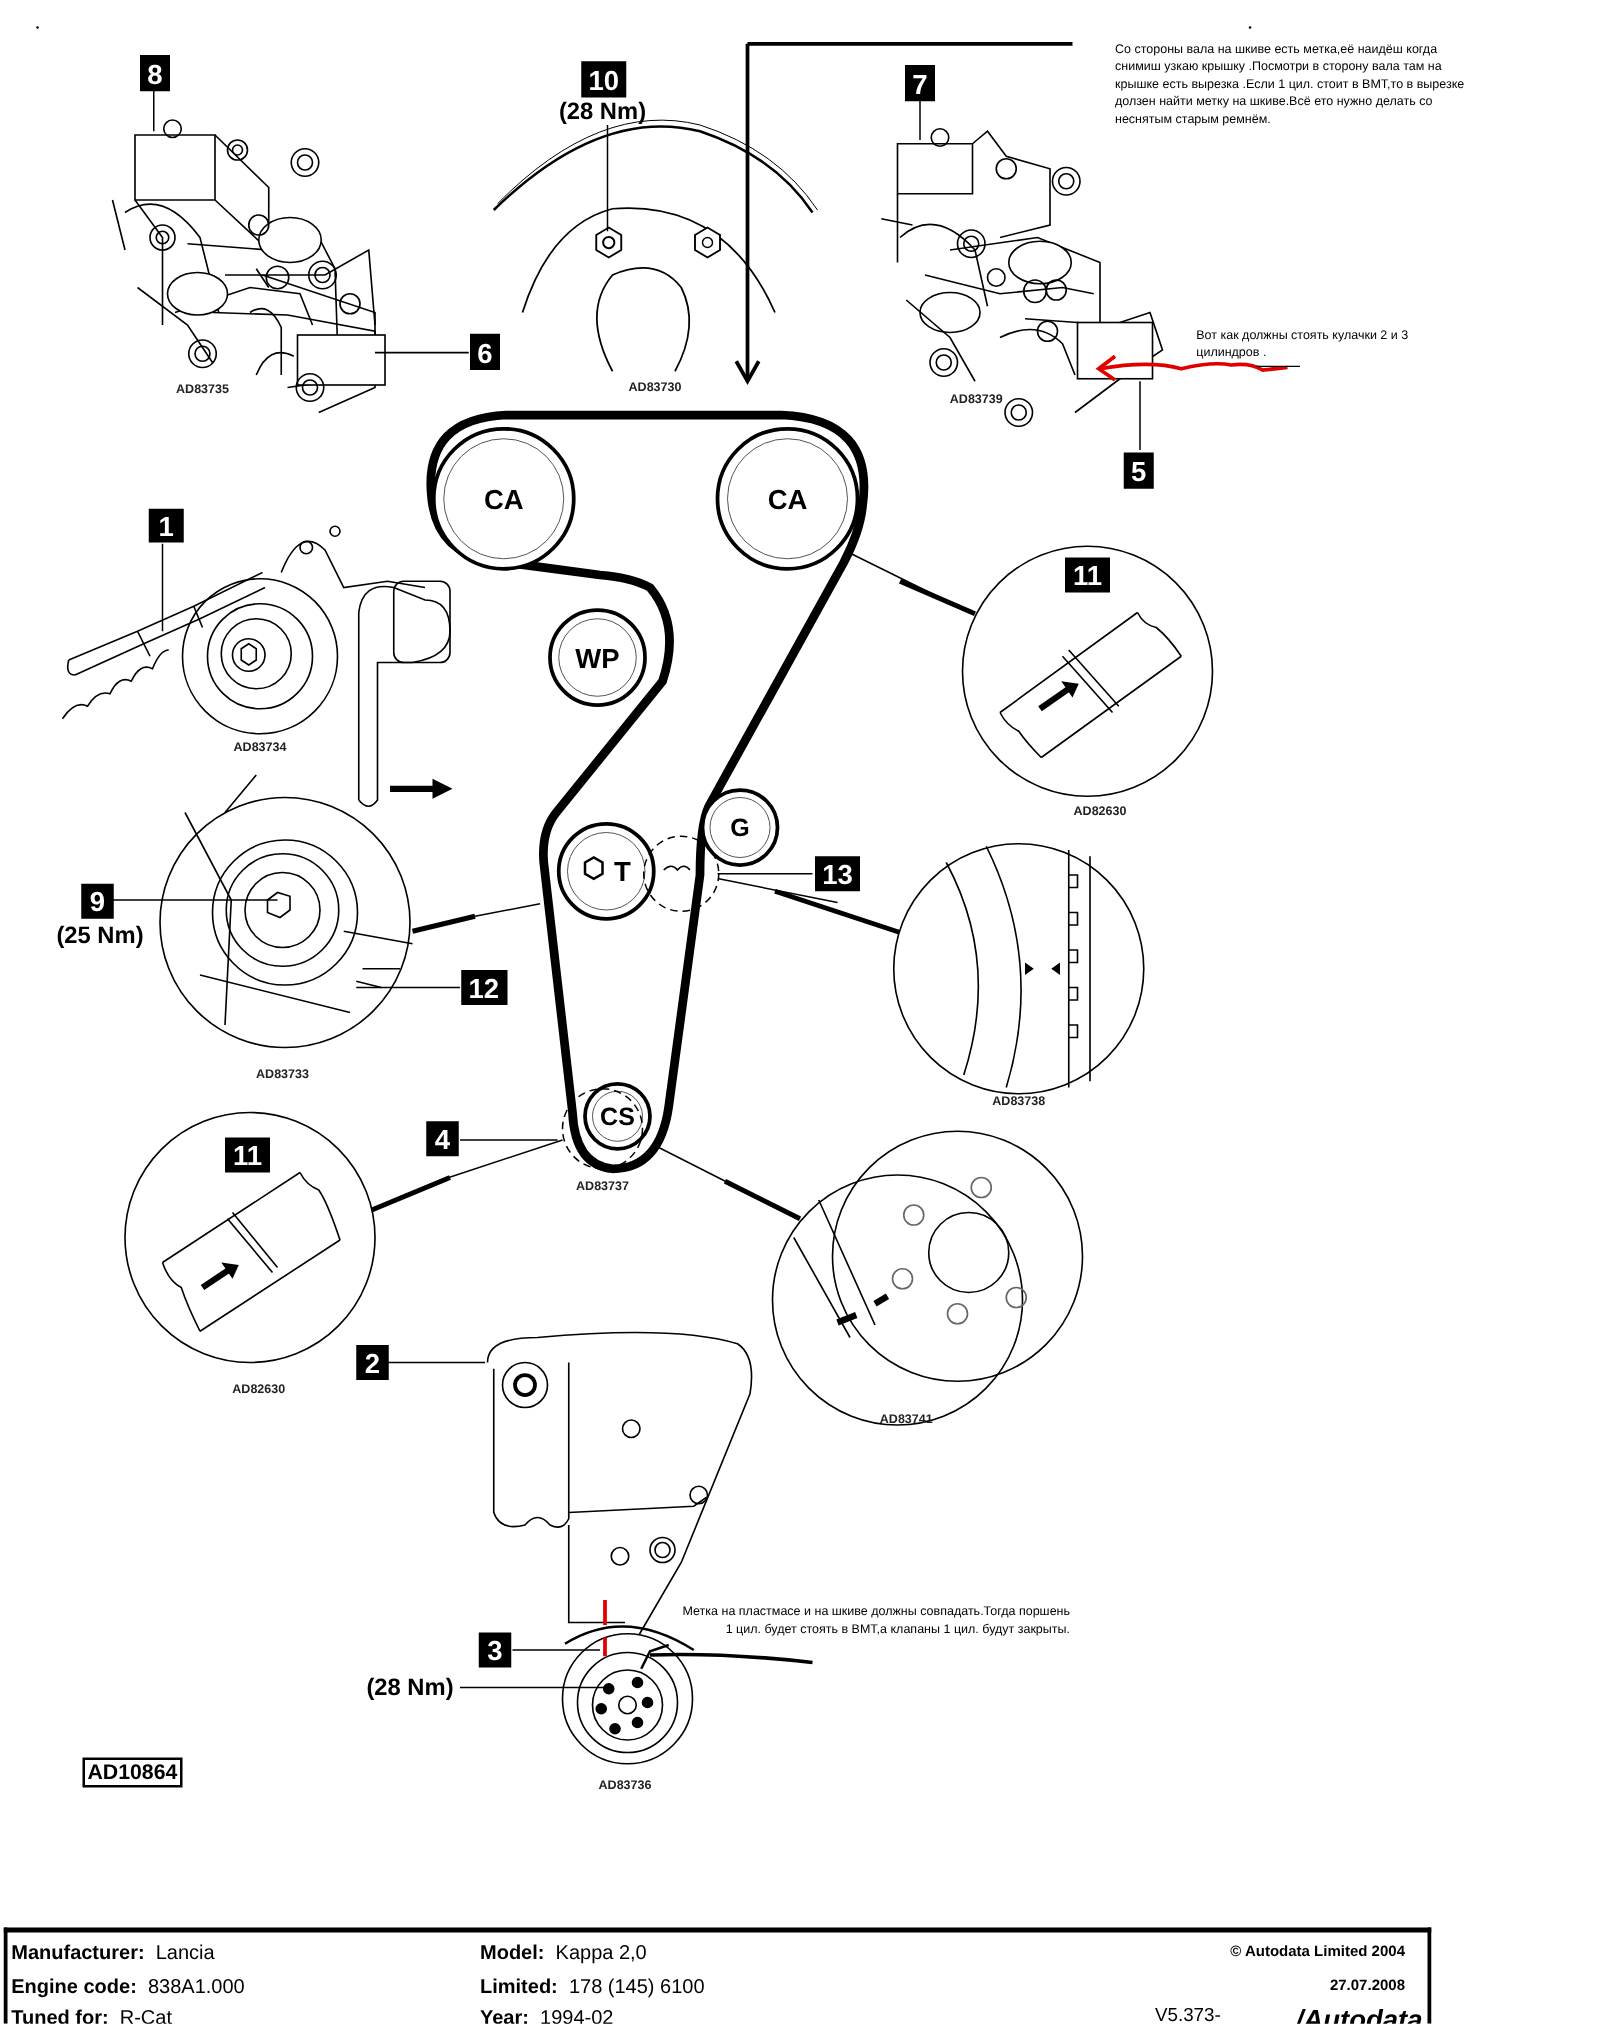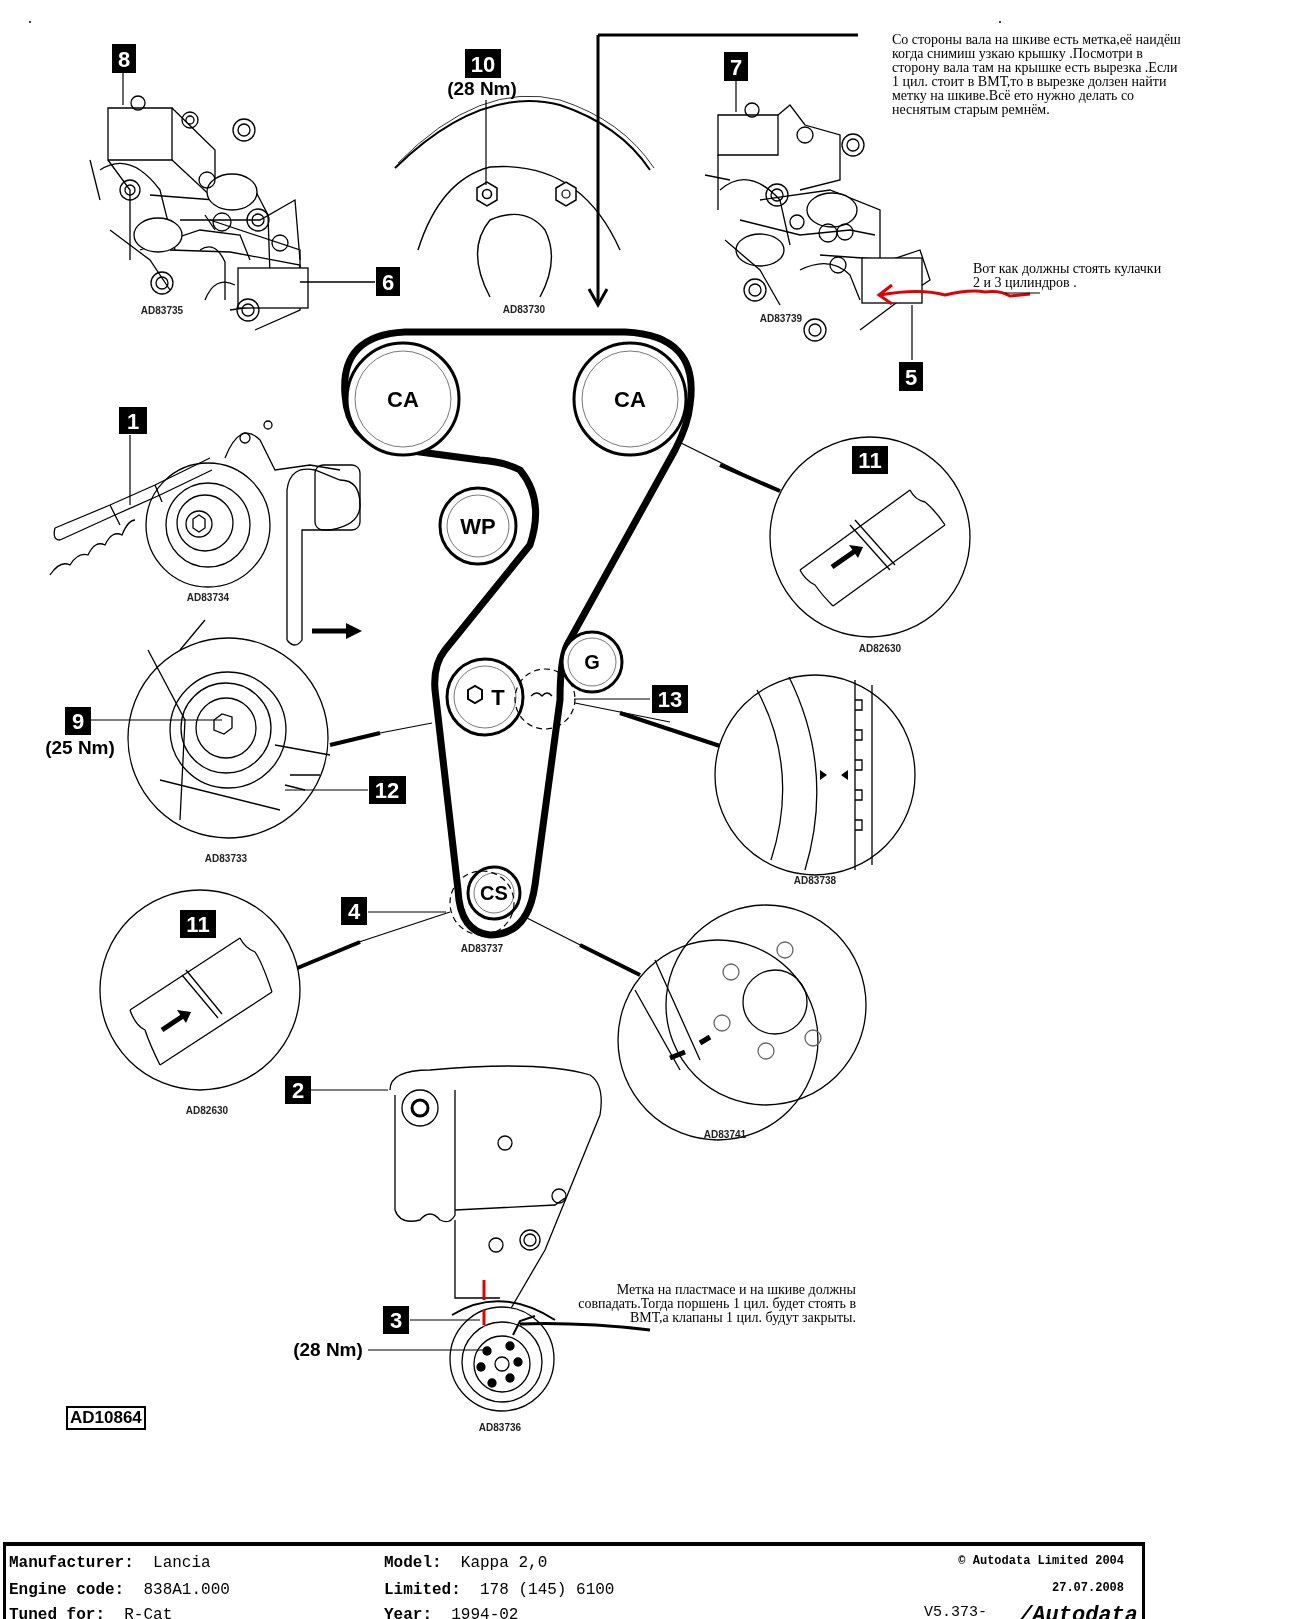--- a/index.html
+++ b/index.html
@@ -3,23 +3,23 @@
 <meta charset="utf-8">
 <style>
   html, body { margin:0; padding:0; background:#fff; }
   body { width:1290px; height:1619px; position:relative; overflow:hidden; font-family:"Liberation Sans", sans-serif; }
   svg.diagram { position:absolute; left:0; top:0; }
   .label-box { fill:#000; }
   .label-num { fill:#fff; font-family:"Liberation Sans", sans-serif; font-weight:bold; font-size:22px; text-anchor:middle; }
   .torque { font-family:"Liberation Sans", sans-serif; font-weight:bold; font-size:19px; fill:#000; }
   .ref { font-family:"Liberation Sans", sans-serif; font-size:10px; font-weight:bold; fill:#222; text-anchor:middle; }
   .pulley-txt { font-family:"Liberation Sans", sans-serif; font-weight:bold; font-size:22px; fill:#000; text-anchor:middle; }
-  .note { position:absolute; font-family:Liberation Serif, serif; font-size:14px; line-height:14px; color:#000; }
+  .note { position:absolute; font-family:Liberation Sans, sans-serif; font-size:10px; line-height:14px; color:#000; }
   .codebox { position:absolute; left:66px; top:1406px; border:2px solid #000; padding:0 2px; font-family:"Liberation Sans", sans-serif; font-weight:bold; font-size:17px; line-height:20px; }
-  .footer { position:absolute; left:3px; top:1542px; width:1142px; height:77px; border-top:4px solid #000; border-left:3px solid #000; border-right:3px solid #000; box-sizing:border-box;font-family:Liberation Mono, monospace; }
+  .footer { position:absolute; left:3px; top:1542px; width:1142px; height:77px; border-top:4px solid #000; border-left:3px solid #000; border-right:3px solid #000; box-sizing:border-box; }
   .footer .row { position:absolute; font-size:16px; white-space:nowrap; }
   .footer b { font-weight:bold; }
   .ft-right { position:absolute; right:18px; font-weight:bold; font-size:12px; }
   .logo { position:absolute; right:4px; top:57px; font-weight:bold; font-style:italic; font-size:22px; }
   .ver { position:absolute; left:918px; top:58px; font-size:15px; }
 </style>
 </head>
 <body>
 
 <svg class="diagram" width="1290" height="1619" viewBox="0 0 1290 1619">
@@ -345,21 +345,21 @@
       <rect class="label-box" x="285" y="1076" width="26" height="28"></rect>
       <text class="label-num" x="298" y="1098">2</text>
     </g>
   <g>
       <rect class="label-box" x="383" y="1306" width="26" height="28"></rect>
       <text class="label-num" x="396" y="1328">3</text>
     </g>
 </svg>
 
 <div class="note" style="left:892px; top:33px; width:290px;">Со стороны вала на шкиве есть метка,её наидёш когда снимиш узкаю крышку .Посмотри в сторону вала там на крышке есть вырезка .Если 1 цил. стоит в ВМТ,то в вырезке долзен найти метку на шкиве.Всё ето нужно делать со неснятым старым ремнём.</div>
-<div class="note" style="left:957px; top:262px; width:190px;margin-left:16px;">Вот как должны стоять кулачки 2 и 3 цилиндров .</div>
+<div class="note" style="left:957px; top:262px; width:190px;">Вот как должны стоять кулачки 2 и 3 цилиндров .</div>
 <div class="note" style="left:546px; top:1283px; width:310px;text-align:right;">Метка на пластмасе и на шкиве должны совпадать.Тогда поршень 1 цил. будет стоять в ВМТ,а клапаны 1 цил. будут закрыты.</div>
 
 <div class="codebox">AD10864</div>
 
 <div class="footer">
   <div class="row" style="left:3px; top:8px;"><b>Manufacturer:</b>&nbsp; <span>Lancia</span></div>
   <div class="row" style="left:3px; top:35px;"><b>Engine code:</b>&nbsp; <span>838A1.000</span></div>
   <div class="row" style="left:3px; top:60px;"><b>Tuned for:</b>&nbsp; <span>R-Cat</span></div>
   <div class="row" style="left:378px; top:8px;"><b>Model:</b>&nbsp; <span>Kappa 2,0</span></div>
   <div class="row" style="left:378px; top:35px;"><b>Limited:</b>&nbsp; <span>178 (145) 6100</span></div>

